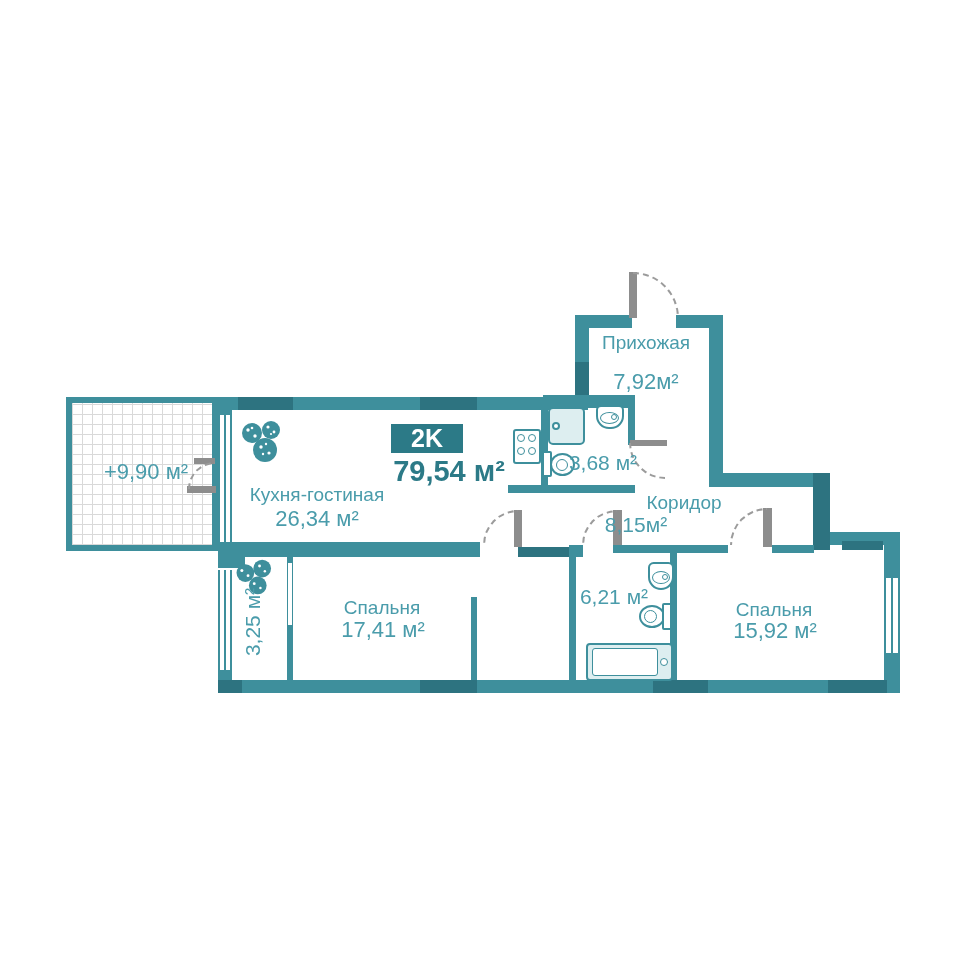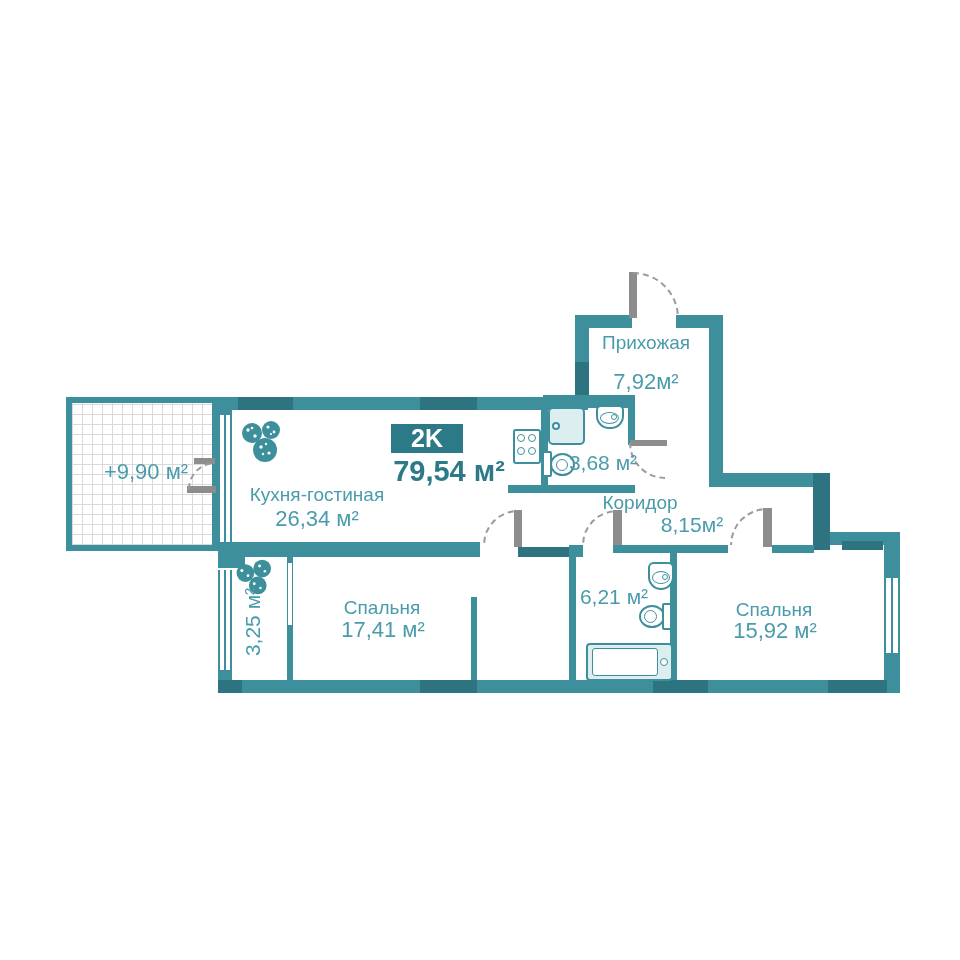--- a/index.html
+++ b/index.html
@@ -169,22 +169,22 @@
   <div class="lbl total" style="left:449px;top:471px">79,54 м²</div>
 
   <div class="lbl rname" style="left:646px;top:343px">Прихожая</div>
   <div class="lbl rarea" style="left:646px;top:382px">7,92м²</div>
 
   <div class="lbl rname" style="left:317px;top:495px">Кухня-гостиная</div>
   <div class="lbl rarea" style="left:317px;top:519px">26,34 м²</div>
 
   <div class="lbl rarea" style="left:603px;top:463px;font-size:21px">3,68 м²</div>
 
-  <div class="lbl rname" style="left:640px;top:503px">Коридор</div>
-  <div class="lbl rarea" style="left:692px;top:525px;font-size:21px">8,15м²</div>
+  <div class="lbl rname" style="left:684px;top:503px">Коридор</div>
+  <div class="lbl rarea" style="left:636px;top:525px;font-size:21px">8,15м²</div>
 
   <div class="lbl rname" style="left:382px;top:608px">Спальня</div>
   <div class="lbl rarea" style="left:383px;top:630px">17,41 м²</div>
 
   <div class="lbl rarea" style="left:614px;top:597px;font-size:21px">6,21 м²</div>
 
   <div class="lbl rname" style="left:774px;top:610px">Спальня</div>
   <div class="lbl rarea" style="left:775px;top:631px">15,92 м²</div>
 
   <div class="lbl rarea" style="left:146px;top:472px">+9,90 м²</div>

